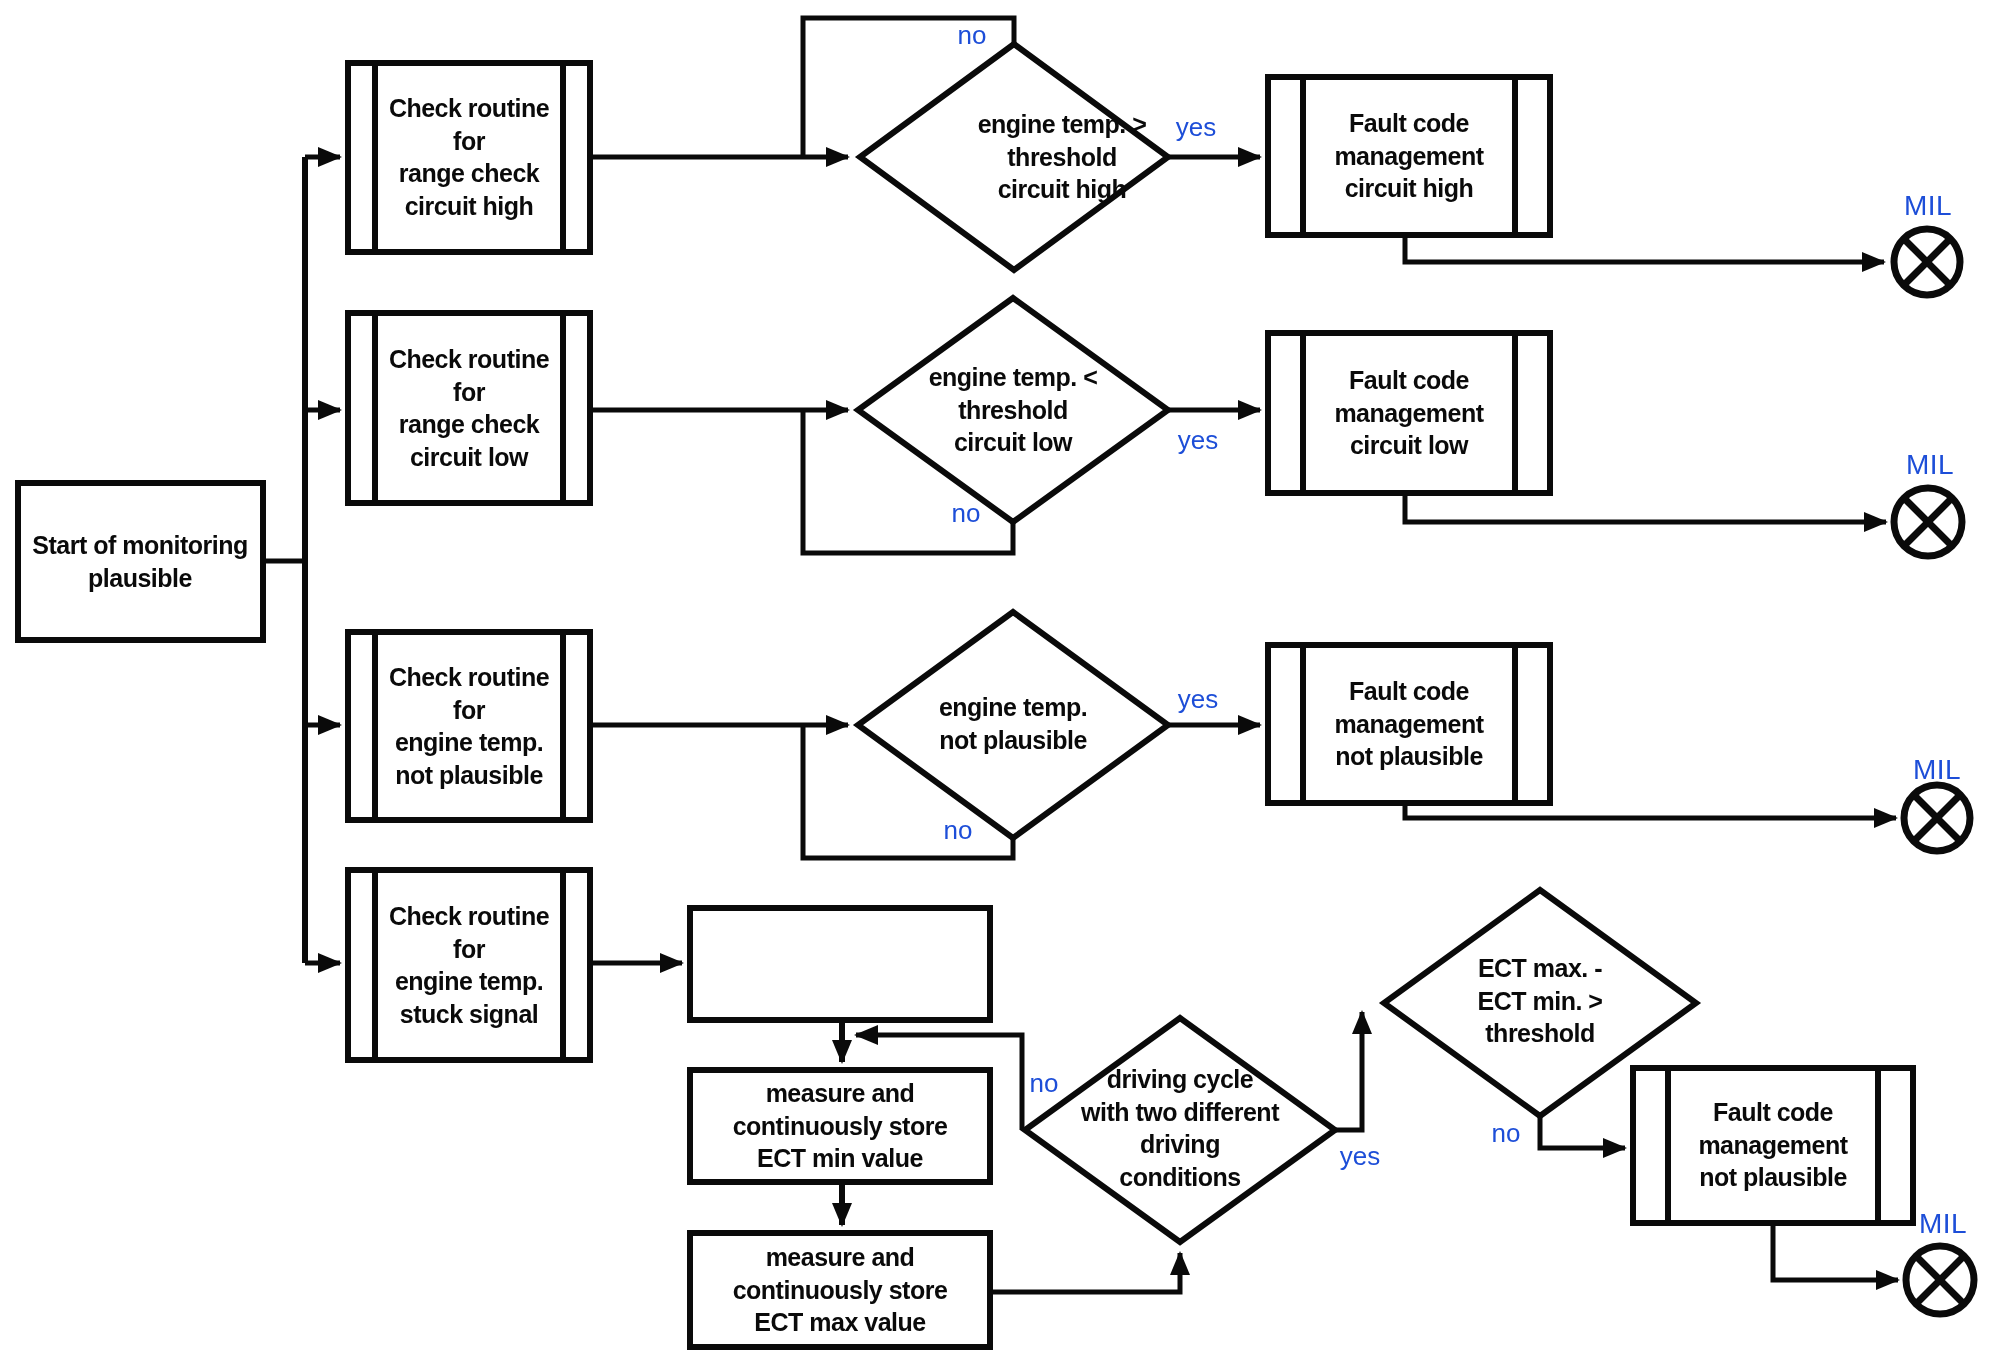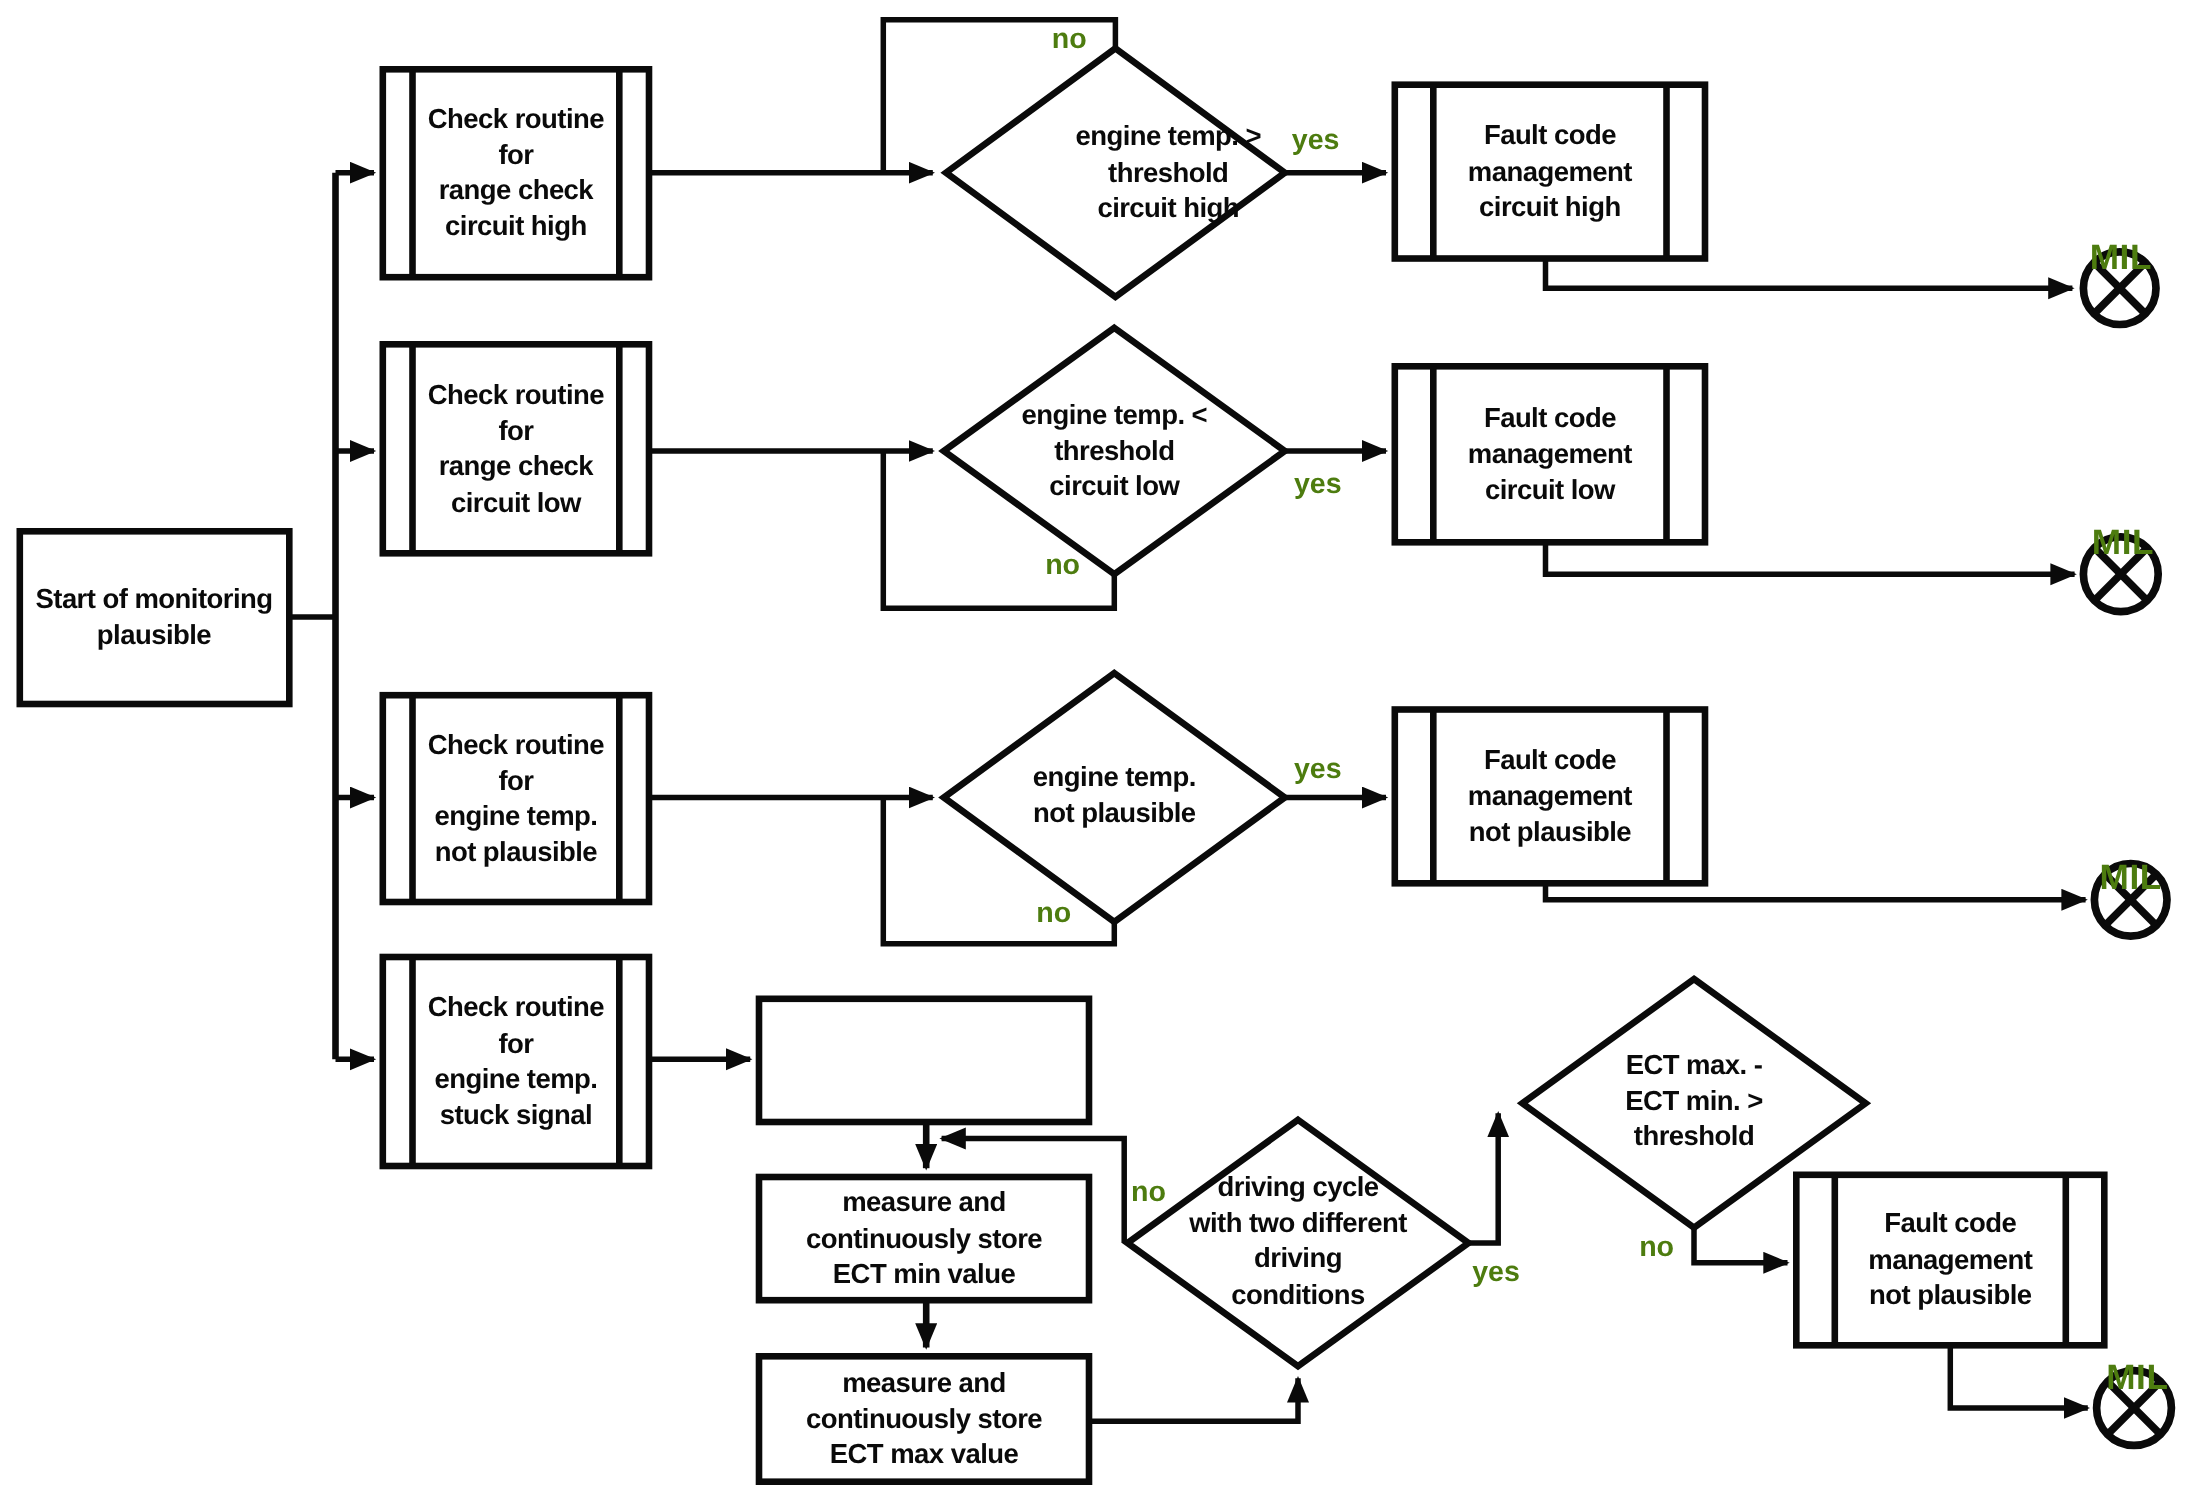--- a/index.html
+++ b/index.html
@@ -2,22 +2,22 @@
 <html><head>
 <meta charset="utf-8">
 <style>
   html,body{margin:0;padding:0;background:#ffffff;}
   #stage{position:relative;width:1992px;height:1365px;background:#ffffff;overflow:hidden;
          font-family:"Liberation Sans", sans-serif;}
   #chart-svg{position:absolute;left:0;top:0;}
   .lbl{position:absolute;transform:translate(-50%,-50%);text-align:center;white-space:pre-line;
        font-weight:bold;font-size:25px;line-height:1.3;color:#0a0a0a;letter-spacing:-0.5px;}
   .tag{position:absolute;transform:translate(-50%,-50%);white-space:nowrap;
-       font-weight:bold;font-size:26px;color:#4d7c0f;}
-  .mil{font-size:32px;letter-spacing:0.5px;margin-top:28px;}
+       font-weight:normal;font-size:26px;color:#1d4ed8;}
+  .mil{font-size:28px;letter-spacing:0.5px;}
 </style>
 </head>
 <body>
 
 <div id="stage">
 
 <svg id="chart-svg" width="1992" height="1365" viewBox="0 0 1992 1365">
   <defs>
     <marker id="arr" markerUnits="userSpaceOnUse" markerWidth="26" markerHeight="22" refX="22" refY="10" orient="auto">
       <path d="M0,0 L24,10 L0,20 Z" fill="#0a0a0a"></path>

